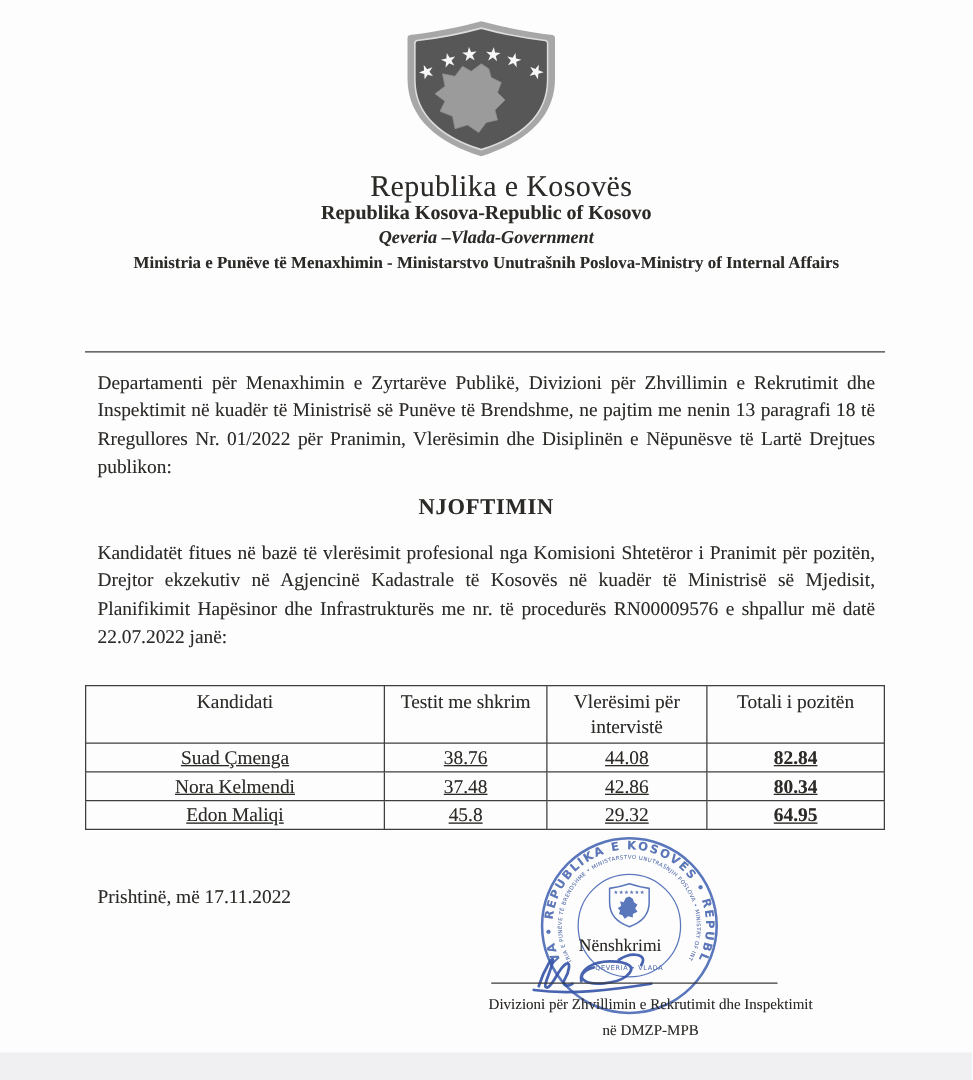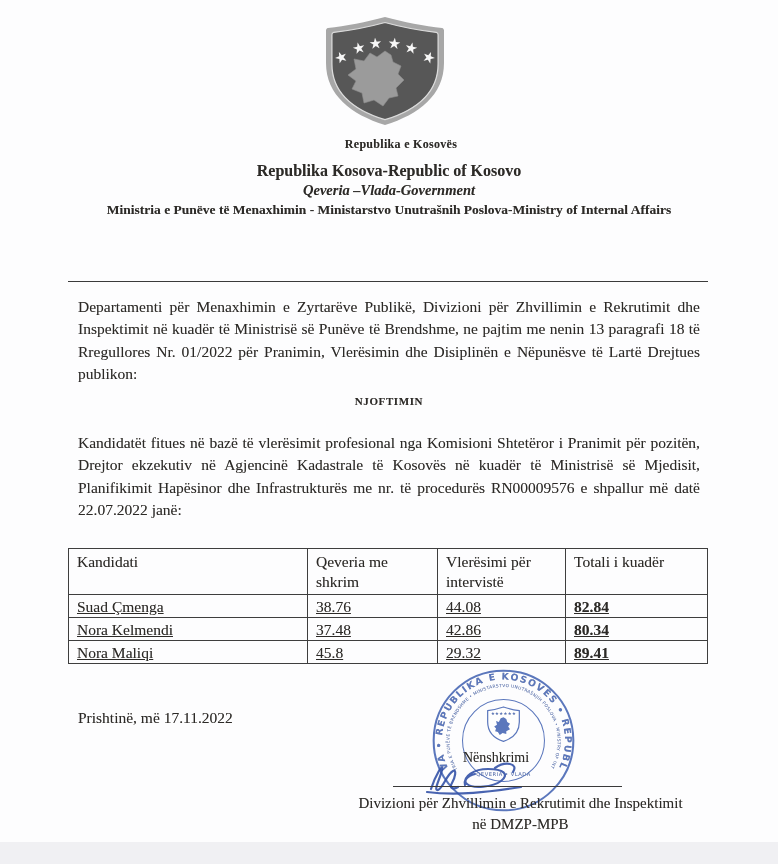--- a/index.html
+++ b/index.html
@@ -7,48 +7,48 @@
     position:relative; width:778px; height:864px; overflow:hidden;
     background:#fdfdfe;
     font-family:"Liberation Serif","DejaVu Serif",serif;
     color:#2c2a27;
     text-shadow:0 0 .5px rgba(60,55,50,.35);
   }
   .abs { position:absolute; }
   .center { left:0; right:0; text-align:center; }
 
   
-  .h1 { top:137px; font-size:12px; font-weight:bold; letter-spacing:.3px;padding-left:24px; }
+  .h1 { top:137px; font-size:24px; font-weight:normal; letter-spacing:.3px;padding-left:24px; }
   .h2 { top:162px; font-size:16px; font-weight:bold; }
   .h3 { top:182px; font-size:14.5px; font-weight:bold; font-style:italic; }
   .h4 { top:202px; left:49px; width:680px; font-size:13.5px; font-weight:bold; line-height:16.5px; text-align:center; }
   .h5 { top:238px; left:49px; width:680px; font-size:13.5px; font-weight:bold; line-height:16.5px; text-align:center; }
   .rule { top:281px; left:68px; width:640px; border-top:1.8px solid #3b3b3b; }
 
   
   .para { left:78px; width:622px; font-size:15.5px; line-height:22.4px; text-align:justify; }
   .p1 { top:296px; }
-  .title { top:395px; font-size:11px; font-weight:bold; letter-spacing:.6px; }
+  .title { top:395px; font-size:18px; font-weight:bold; letter-spacing:.6px; }
   .p2 { top:432px; }
 
   
   .tbl-wrap { top:548px; left:68px; }
   table { border-collapse:collapse; table-layout:fixed; width:639px; font-size:15.5px; }
-  th,td { border:1.5px solid #3e3e3e; text-align:left; font-weight:normal;margin-left:36px; }
+  th,td { border:1.5px solid #3e3e3e; text-align:center; font-weight:normal;margin-left:36px; }
   th { vertical-align:top; padding:3px 8px 2px 8px; height:37px; line-height:20px; }
   td { padding:1px 8px; height:20px; line-height:19px; white-space:nowrap; overflow:hidden;text-decoration:underline; }
   td.total { font-weight:bold; }
 
   
   .date { top:709px; left:78px; font-size:15.5px;text-align:center; }
   .stamp { top:666px; left:429px; width:149px; height:149px; opacity:.88; z-index:1; }
   .sig-label { top:750px; left:463px; font-size:14px; z-index:3; }
   .sig-svg { top:756px; left:423px; width:150px; height:40px; z-index:2; }
   .sig-line { top:786px; left:393px; width:229px; border-top:1.4px solid #3a3a3a; z-index:3; }
-  .sign-block { top:793px; left:298px; width:445px; text-align:center; font-size:15px; line-height:20.5px; z-index:3; }
+  .sign-block { top:793px; left:298px; width:445px; text-align:center; font-size:12px; line-height:20.5px; z-index:3; }
   .scan-edge { top:842px; left:0; width:778px; height:22px; background:#f0f0f3; }
 </style>
 </head>
 <body>
 
 <div class="page">
 
   <svg class="abs" style="top:15px;left:318px;" width="134" height="113" viewBox="0 0 134 113">
     <path d="M67,2 C49,7 27,11 10,13 C8.7,13.2 8,14.3 8,15.6 L8,48 C8,80 33,99.5 67,110 C101,99.5 126,80 126,48 L126,15.6 C126,14.3 125.3,13.2 124,13 C107,11 85,7 67,2 Z" fill="#a7a7a7"></path>
     <path d="M67,2 C49,7 27,11 10,13 C8.7,13.2 8,14.3 8,15.6 L8,48 C8,80 33,99.5 67,110 C101,99.5 126,80 126,48 L126,15.6 C126,14.3 125.3,13.2 124,13 C107,11 85,7 67,2 Z" transform="translate(67,57) scale(0.9) translate(-67,-57)" fill="#575757" stroke="#dcdcdc" stroke-width="1.4"></path>
@@ -77,41 +77,41 @@
     <table>
       <colgroup>
           <col style="width:239px">
           <col style="width:130px">
           <col style="width:128px">
           <col style="width:142px">
         </colgroup>
       <tbody>
           <tr>
         <th>Kandidati</th>
-        <th>Qeveria me shkrim</th>
+        <th>Testit me shkrim</th>
         <th>Vlerësimi për intervistë</th>
-        <th>Totali i kuadër</th>
+        <th>Totali i pozitën</th>
       </tr>
       <tr>
         <td>Suad Çmenga</td>
         <td>38.76</td>
         <td>44.08</td>
         <td class="total">82.84</td>
       </tr>
       <tr>
         <td>Nora Kelmendi</td>
         <td>37.48</td>
         <td>42.86</td>
         <td class="total">80.34</td>
       </tr>
       <tr>
-        <td>Nora Maliqi</td>
+        <td>Edon Maliqi</td>
         <td>45.8</td>
         <td>29.32</td>
-        <td class="total">89.41</td>
+        <td class="total">64.95</td>
       </tr>
     </tbody>
       </table>
   </div>
 
   <div class="abs date">Prishtinë, më 17.11.2022</div>
 
   <svg class="abs stamp" viewBox="0 0 160 160">
     <defs>
       <path id="arcTop" d="M 22,112 A 66,66 0 1 1 138,112"></path>

